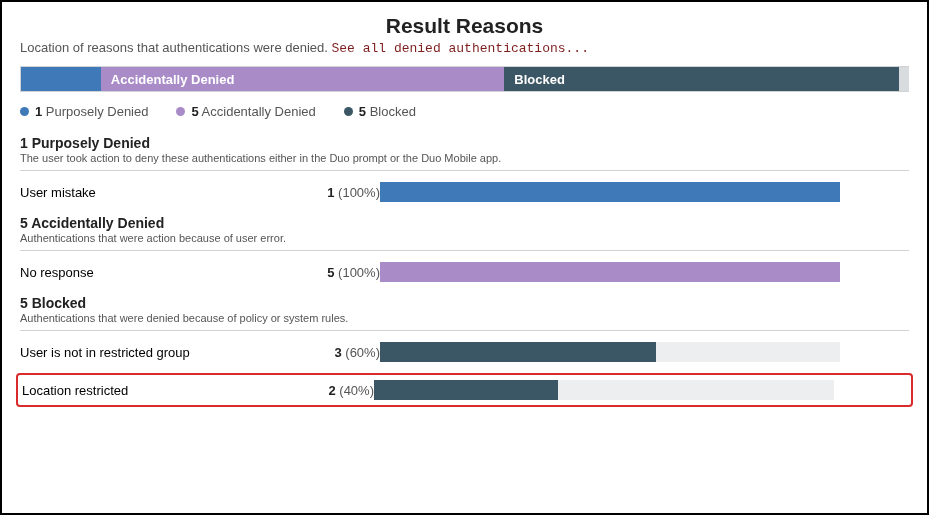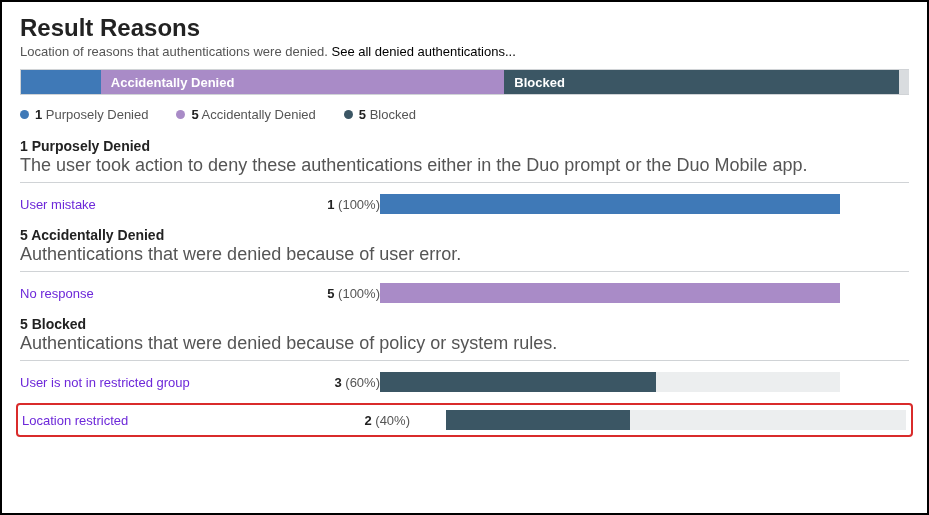--- a/index.html
+++ b/index.html
@@ -8,31 +8,32 @@
     font-size: 13px;
     color: #333;
     background: #fff;
     border: 2px solid #000;
     width: 929px;
     height: 515px;
     padding: 12px 18px 10px 18px;
     overflow: hidden;
   }
   h2.title {
-    font-size: 24px;
+    font-size: 21px;
     font-weight: 700;
     color: #222;
     margin-bottom: 2px;
+    text-align: center;
   }
   .subtitle {
     font-size: 13px;
     color: #555;
     margin-bottom: 10px;
   }
-  .subtitle a { color: #000000; text-decoration: none; }
+  .subtitle a { color: #7f1d1d; text-decoration: none; font-family: Liberation Mono, monospace; }
 
   .stack-bar {
     display: flex;
     height: 26px;
     width: 100%;
     border: 1px solid #d0d3d6;
     border-right: none;
     margin-bottom: 12px;
   }
   .stack-seg {
@@ -60,33 +61,33 @@
   .legend-item { display: flex; align-items: center; gap: 6px; color: #555; font-size: 13px; }
   .legend-item b { color: #222; font-weight: 700; }
   .dot { width: 9px; height: 9px; border-radius: 50%; display: inline-block; }
   .dot.blue   { background: #3f79b7; }
   .dot.purple { background: #a98bc7; }
   .dot.slate  { background: #3b5664; }
   .dot.gray   { background: #d9dcdf; }
 
   .section { margin-top: 10px; }
   .section-head { font-size: 14px; font-weight: 700; color: #222; margin-bottom: 1px; }
-  .section-desc { font-size: 18px; color: #555; margin-bottom: 6px; }
+  .section-desc { font-size: 11px; color: #555; margin-bottom: 6px; }
   .hr { border: none; border-top: 1px solid #d0d3d6; margin: 4px 0 8px 0; }
 
   .row {
     display: flex;
     align-items: center;
     height: 26px;
     margin-bottom: 8px;
   }
   .row-label {
     flex: 0 0 290px;
     font-size: 13px;
-    color: #6d28d9;
+    color: #000000;
   }
   .row-count {
     flex: 0 0 70px;
     text-align: right;
     font-size: 13px;
     color: #555;
   }
   .row-count b { color: #222; font-weight: 700; }
   .row-bar-track {
     flex: 1;
@@ -97,21 +98,21 @@
   }
   .row-bar-fill { height: 100%; }
 
   .highlight-box {
     border: 2px solid #d92b2b;
     border-radius: 4px;
     padding: 2px 4px 2px 0;
     margin-left: -4px;
     margin-right: -4px;
   }
-  .highlight-box .row { margin-bottom: 0; gap: 36px; }
+  .highlight-box .row { margin-bottom: 0; }
   .highlight-box .row-label { padding-left: 4px; flex-basis: 286px; }
 </style>
 </head>
 <body>
 
 <h2 class="title">Result Reasons</h2>
 <p class="subtitle">
   <span>Location of reasons that authentications were denied. </span>
   <a href="#">See all denied authentications...</a>
 </p>
@@ -146,21 +147,21 @@
       <div class="row">
         <div class="row-label">User mistake</div>
         <div class="row-count"><b>1</b> (100%)</div>
         <div class="row-bar-track">
           <div class="row-bar-fill c-blue" style="width: 100%;"></div>
         </div>
       </div>
     </div>
     <div class="section">
       <div class="section-head">5 Accidentally Denied</div>
-      <div class="section-desc">Authentications that were denied because of user error.</div>
+      <div class="section-desc">Authentications that were action because of user error.</div>
       <hr class="hr">
       <div class="row">
         <div class="row-label">No response</div>
         <div class="row-count"><b>5</b> (100%)</div>
         <div class="row-bar-track">
           <div class="row-bar-fill c-purple" style="width: 100%;"></div>
         </div>
       </div>
     </div>
     <div class="section">

